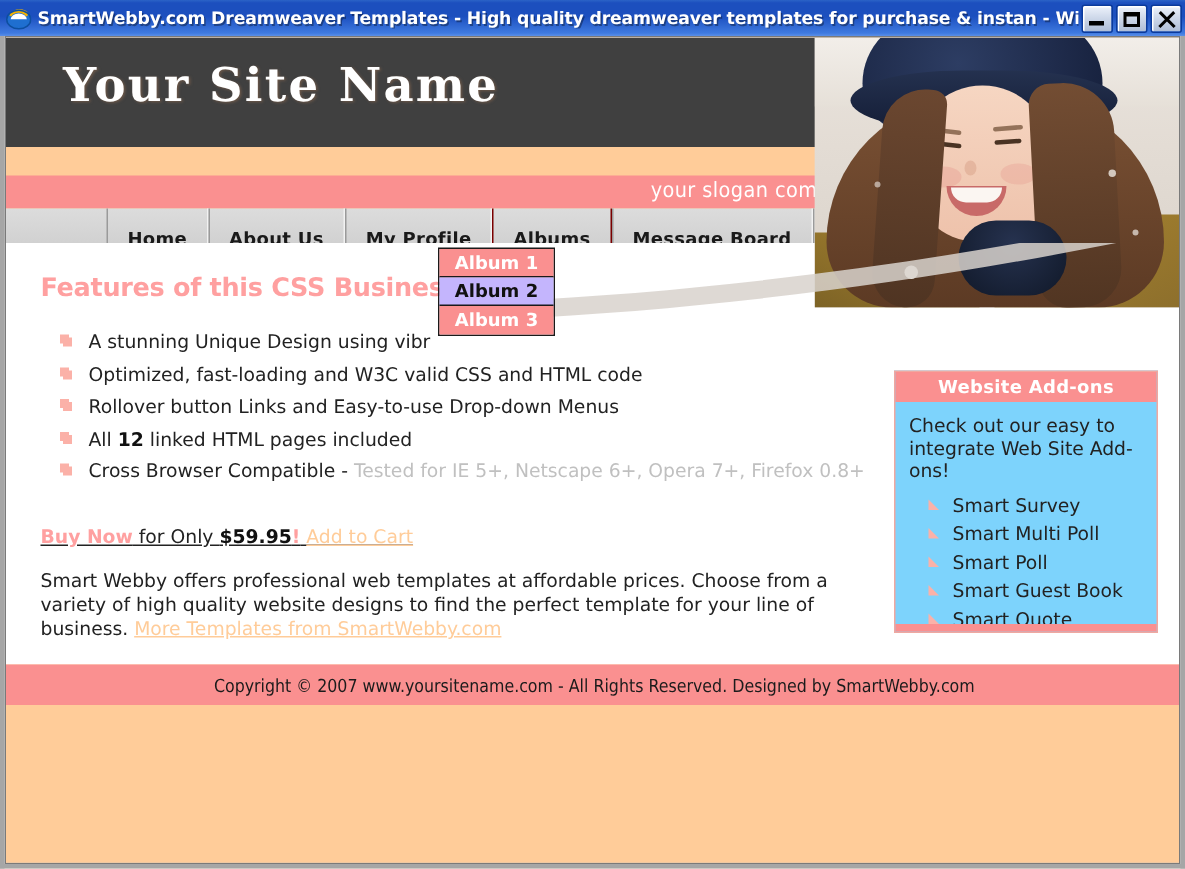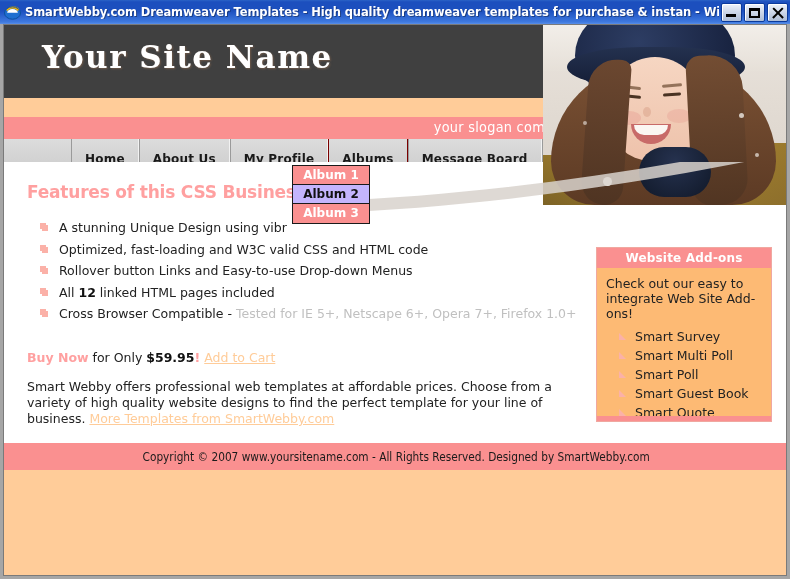--- a/index.html
+++ b/index.html
@@ -206,37 +206,38 @@
     width:6px;height:6px;background:#fbb1a8;
     box-shadow:2px 2px 0 #fbb1a8;
   }
   .muted{color:#c0c0c0;}
   .bold{font-weight:bold;color:#111;}
 
   #buyline{
     position:absolute;left:23px;top:188px;
     font-size:12.5px;color:#222;white-space:nowrap;
     font-family:"DejaVu Sans","Liberation Sans",sans-serif;
+    text-decoration:underline;
   }
   #buyline .buy{color:#ffa0a0;font-weight:bold;}
   #buyline .price{font-weight:bold;color:#111;}
   #buyline .excl{color:#ffa0a0;font-weight:bold;}
   #buyline a{color:#ffcc99;text-decoration:underline;}
 
   #para{
     position:absolute;left:23px;top:217px;width:548px;
     font-size:12.5px;color:#222;line-height:16px;
     font-family:"DejaVu Sans","Liberation Sans",sans-serif;
   }
   #para a{color:#ffcc99;text-decoration:underline;}
 
   
   #sidebar{
     position:absolute;left:592px;top:222px;width:176px;height:175px;
-    background:#fdba74;
+    background:#7dd3fc;
     border:1px solid #f0a8a0;
     box-sizing:border-box;
     z-index:30;
   }
   #sb-head{
     height:20px;line-height:20px;
     background:#fa9090;color:#ffffff;
     font-size:12px;font-weight:bold;text-align:center;
     letter-spacing:.2px;
     font-family:"DejaVu Sans","Liberation Sans",sans-serif;
@@ -377,21 +378,21 @@
         </div>
 
         <div id="content">
           <div id="heading">Features of this CSS Busines</div>
 
           <ul id="feature-list">
             <li><span>A stunning Unique Design using vibr</span></li>
             <li><span>Optimized, fast-loading and W3C valid CSS and HTML code</span></li>
             <li><span>Rollover button Links and Easy-to-use Drop-down Menus</span></li>
             <li><span>All </span><span class="bold">12</span><span> linked HTML pages included</span></li>
-            <li><span>Cross Browser Compatible - </span><span class="muted">Tested for IE 5+, Netscape 6+, Opera 7+, Firefox 1.0+</span></li>
+            <li><span>Cross Browser Compatible - </span><span class="muted">Tested for IE 5+, Netscape 6+, Opera 7+, Firefox 0.8+</span></li>
           </ul>
 
           <div id="buyline">
             <span class="buy">Buy Now</span><span> for Only </span><span class="price">$59.95</span><span class="excl">!</span>
             <a href="#">Add to Cart</a>
           </div>
 
           <div id="para">
             <span>Smart Webby offers professional web templates at affordable prices. Choose from a variety of high quality website designs to find the perfect template for your line of business. </span><a href="#">More Templates from SmartWebby.com</a>
           </div>

